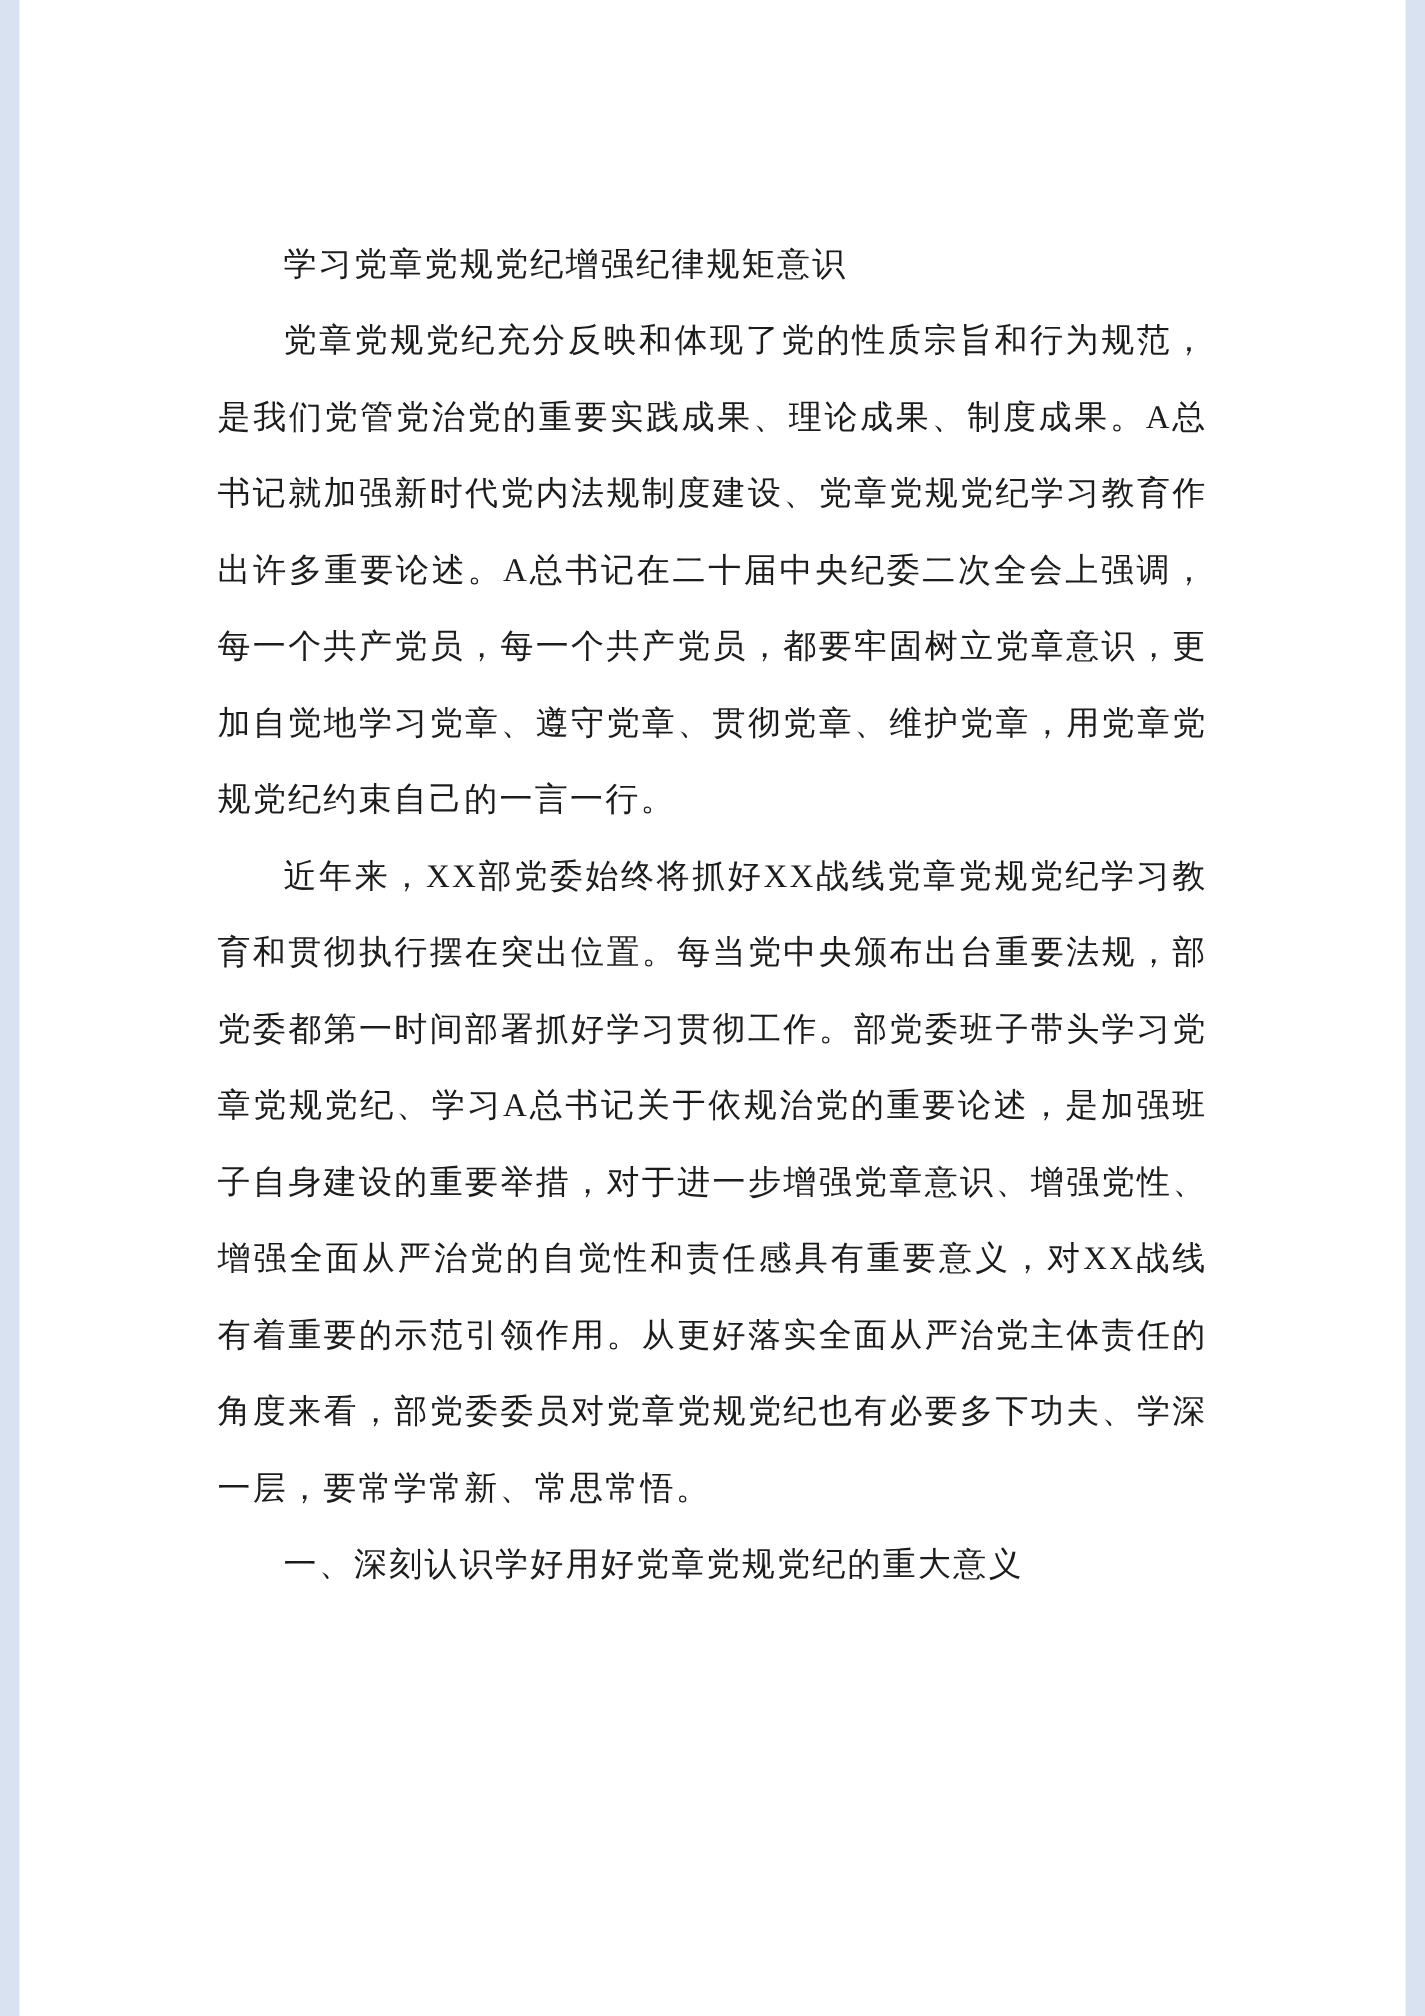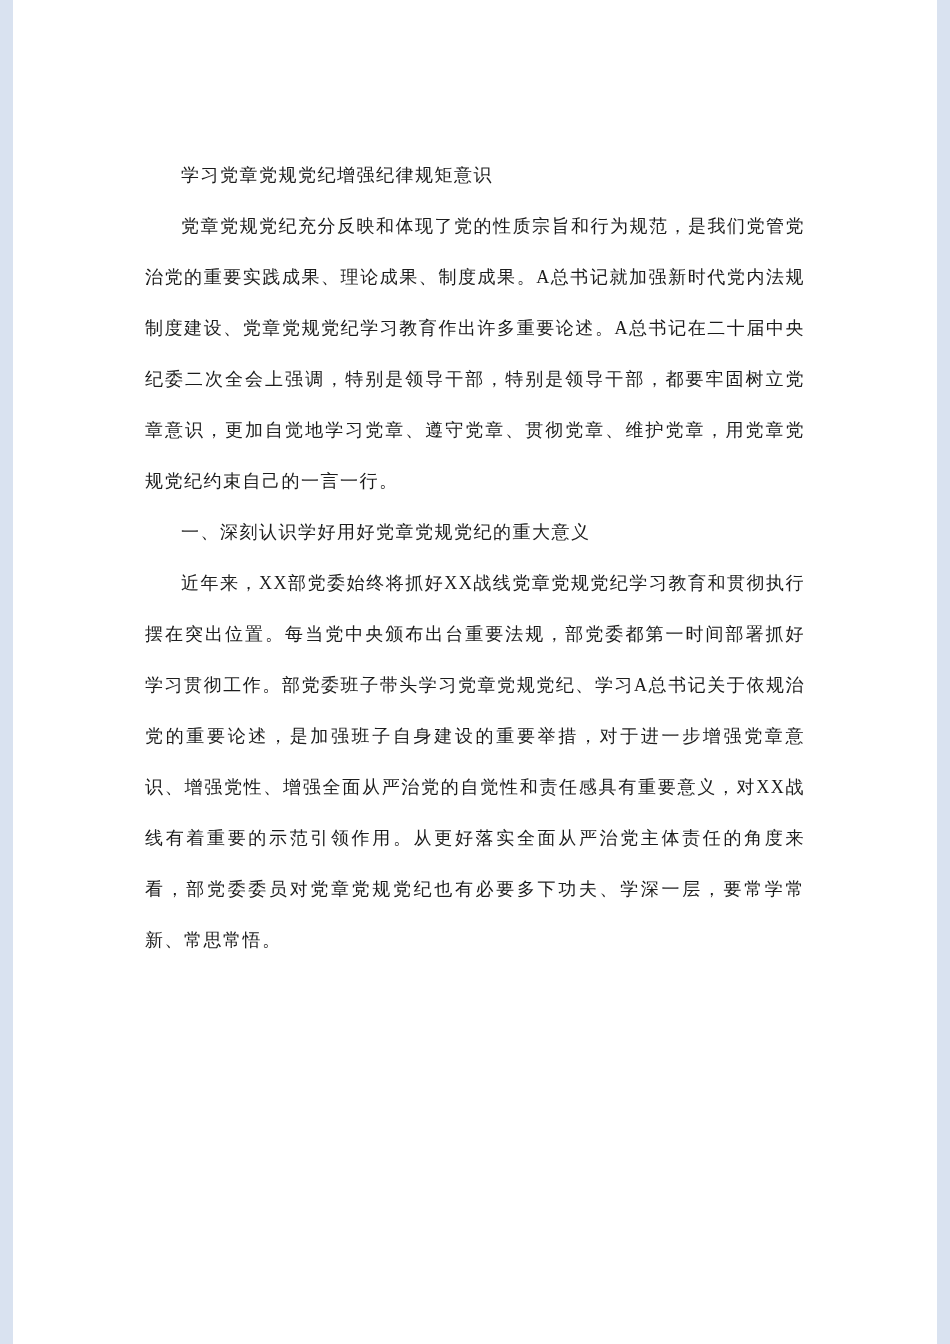--- a/index.html
+++ b/index.html
@@ -39,33 +39,33 @@
     margin: 0 0 88px 0;
     font-size: 25px;
     line-height: 38px;
     font-weight: bold;
     text-align: center;
     letter-spacing: 1px;
     color: #000000;
   }
   p.para {
     margin: 0;
-    font-size: 18px;
+    font-size: 22px;
     line-height: 51px;
     letter-spacing: 1.5px;
     text-align: justify;
     text-indent: 2em;
     color: #1c1c1c;
   }
 </style>
 </head>
 <body>
 
 <div class="page">
   <div class="edge left"></div>
   <div class="edge right"></div>
   <div class="content">
     <p class="para">学习党章党规党纪增强纪律规矩意识</p>
-    <p class="para">党章党规党纪充分反映和体现了党的性质宗旨和行为规范，是我们党管党治党的重要实践成果、理论成果、制度成果。A总书记就加强新时代党内法规制度建设、党章党规党纪学习教育作出许多重要论述。A总书记在二十届中央纪委二次全会上强调，特别是领导干部，特别是领导干部，都要牢固树立党章意识，更加自觉地学习党章、遵守党章、贯彻党章、维护党章，用党章党规党纪约束自己的一言一行。</p>
+    <p class="para">党章党规党纪充分反映和体现了党的性质宗旨和行为规范，是我们党管党治党的重要实践成果、理论成果、制度成果。A总书记就加强新时代党内法规制度建设、党章党规党纪学习教育作出许多重要论述。A总书记在二十届中央纪委二次全会上强调，每一个共产党员，每一个共产党员，都要牢固树立党章意识，更加自觉地学习党章、遵守党章、贯彻党章、维护党章，用党章党规党纪约束自己的一言一行。</p>
+    <p class="para">近年来，XX部党委始终将抓好XX战线党章党规党纪学习教育和贯彻执行摆在突出位置。每当党中央颁布出台重要法规，部党委都第一时间部署抓好学习贯彻工作。部党委班子带头学习党章党规党纪、学习A总书记关于依规治党的重要论述，是加强班子自身建设的重要举措，对于进一步增强党章意识、增强党性、增强全面从严治党的自觉性和责任感具有重要意义，对XX战线有着重要的示范引领作用。从更好落实全面从严治党主体责任的角度来看，部党委委员对党章党规党纪也有必要多下功夫、学深一层，要常学常新、常思常悟。</p>
     <p class="para">一、深刻认识学好用好党章党规党纪的重大意义</p>
-    <p class="para">近年来，XX部党委始终将抓好XX战线党章党规党纪学习教育和贯彻执行摆在突出位置。每当党中央颁布出台重要法规，部党委都第一时间部署抓好学习贯彻工作。部党委班子带头学习党章党规党纪、学习A总书记关于依规治党的重要论述，是加强班子自身建设的重要举措，对于进一步增强党章意识、增强党性、增强全面从严治党的自觉性和责任感具有重要意义，对XX战线有着重要的示范引领作用。从更好落实全面从严治党主体责任的角度来看，部党委委员对党章党规党纪也有必要多下功夫、学深一层，要常学常新、常思常悟。</p>
   </div>
 </div>
 
 </body></html>

